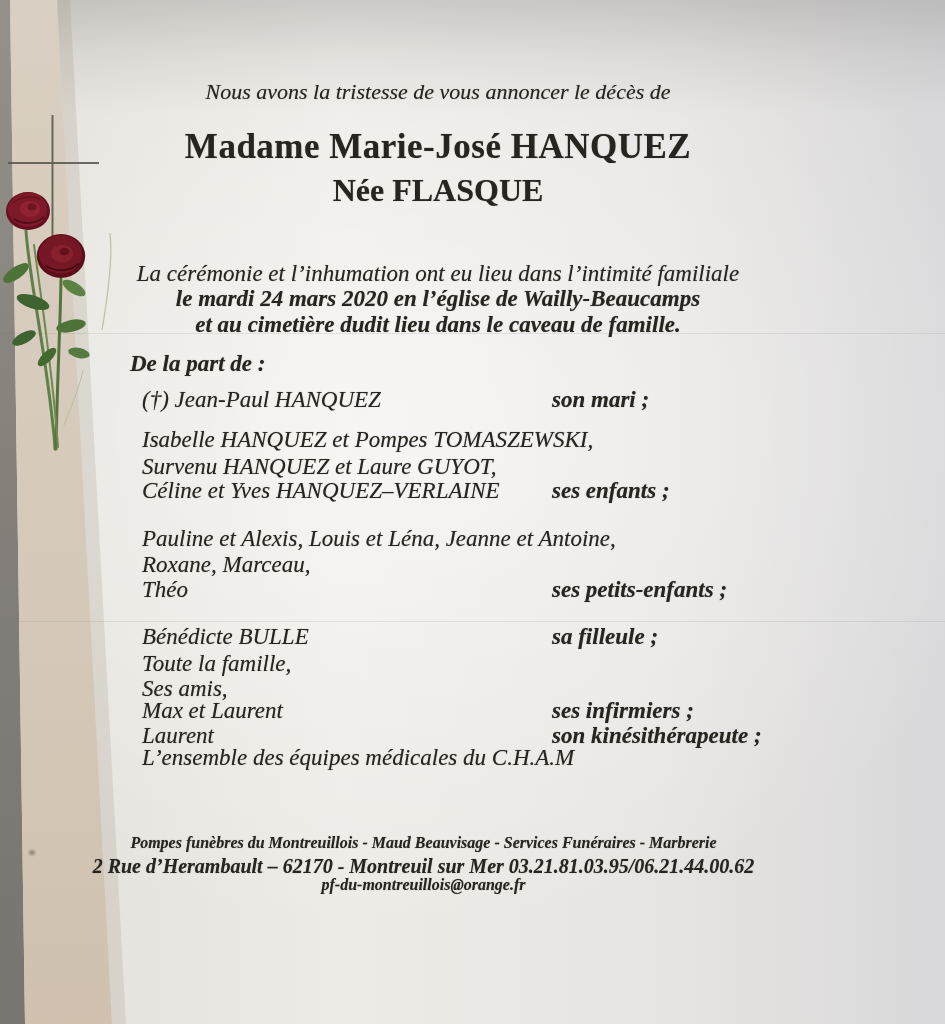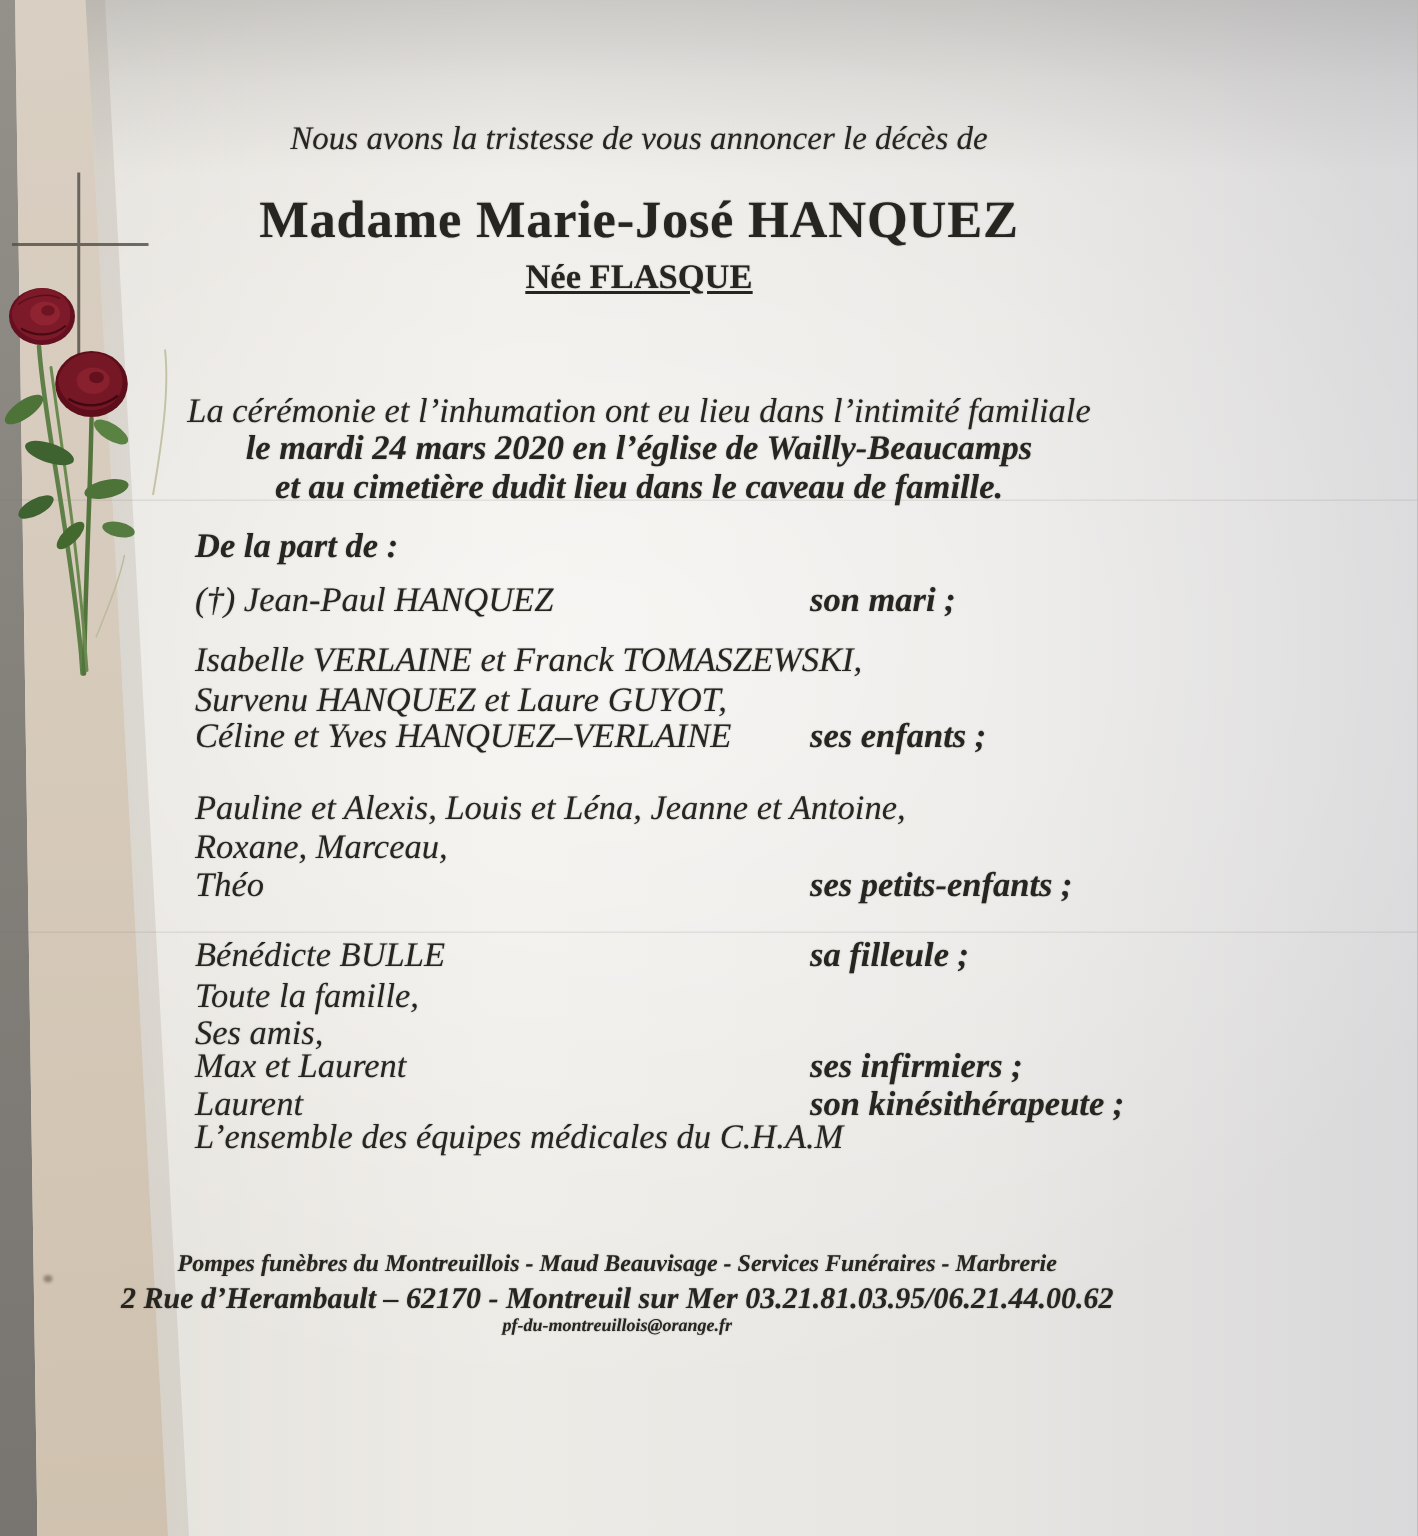--- a/index.html
+++ b/index.html
@@ -29,39 +29,39 @@
     position:absolute;left:0;top:0;width:945px;height:1024px;
     background:linear-gradient(90deg, rgba(160,150,135,0.25) 0%, rgba(160,150,135,0) 100%);
     clip-path:polygon(57px 0px, 70px 0px, 126px 1024px, 112px 1024px);
   }
   .fold{position:absolute;left:0;width:945px;height:1px;background:rgba(120,120,128,0.15);}
   .speck{position:absolute;left:29px;top:850px;width:6px;height:5px;border-radius:50%;
     background:rgba(95,82,68,0.55);filter:blur(1px);}
   .artwork{position:absolute;left:0;top:95px;width:130px;height:380px;}
 
   
-  .line{position:absolute;left:0;width:787px;height:28px;font-size:23px;font-style:italic;
+  .line{position:absolute;left:12px;width:787px;height:28px;font-size:23px;font-style:italic;
         text-shadow:0 0 1px rgba(45,42,36,0.45);white-space:nowrap;}
   .c{text-align:center;padding-left:65px;box-sizing:border-box;}
   .cf{text-align:center;padding-left:36px;box-sizing:border-box;}
   .names{position:absolute;left:130px;}
   .lbl{position:absolute;left:540px;font-weight:bold;}
   .bold{font-weight:bold;}
   .upright{font-style:normal;}
   .t-intro{top:79px;font-size:22px;}
   .t-name{top:127px;font-size:35px;letter-spacing:0.5px;}
-  .t-maiden{top:172px;font-size:23px;text-decoration:underline;}
+  .t-maiden{top:172px;font-size:32px;}
   .t-death{top:218px;}
   .t-cer1{top:261px;}
   .t-cer2{top:286px;}
   .t-cer3{top:312px;}
   .t-from{top:351px;left:130px;width:400px;}
   .t-f1{top:834px;font-size:16px;}
   .t-f2{top:855px;font-size:20px;}
-  .t-f3{top:876px;font-size:12px;}
+  .t-f3{top:876px;font-size:16px;}
 </style>
 </head>
 <body>
 
 <div class="page">
 
   <div class="edge-dark"></div>
   <div class="band-beige"></div>
   <div class="band-soft"></div>
   <div class="fold" style="top:333px"></div>
@@ -119,21 +119,21 @@
   <div class="line c t-cer2 bold">le mardi 24 mars 2020 en l’église de Wailly-Beaucamps</div>
   <div class="line c t-cer3 bold">et au cimetière dudit lieu dans le caveau de famille.</div>
 
   <div class="line bold t-from">De la part de :</div>
 
   <div class="line" style="top:387px">
     <span class="names">(†) Jean-Paul HANQUEZ</span>
     <span class="lbl">son mari ;</span>
   </div>
   <div class="line" style="top:427px">
-    <span class="names">Isabelle VERLAINE et Franck TOMASZEWSKI,</span>
+    <span class="names">Isabelle HANQUEZ et Pompes TOMASZEWSKI,</span>
   </div>
   <div class="line" style="top:454px">
     <span class="names">Survenu HANQUEZ et Laure GUYOT,</span>
   </div>
   <div class="line" style="top:478px">
     <span class="names">Céline et Yves HANQUEZ–VERLAINE</span>
     <span class="lbl">ses enfants ;</span>
   </div>
   <div class="line" style="top:526px">
     <span class="names">Pauline et Alexis, Louis et Léna, Jeanne et Antoine,</span>

